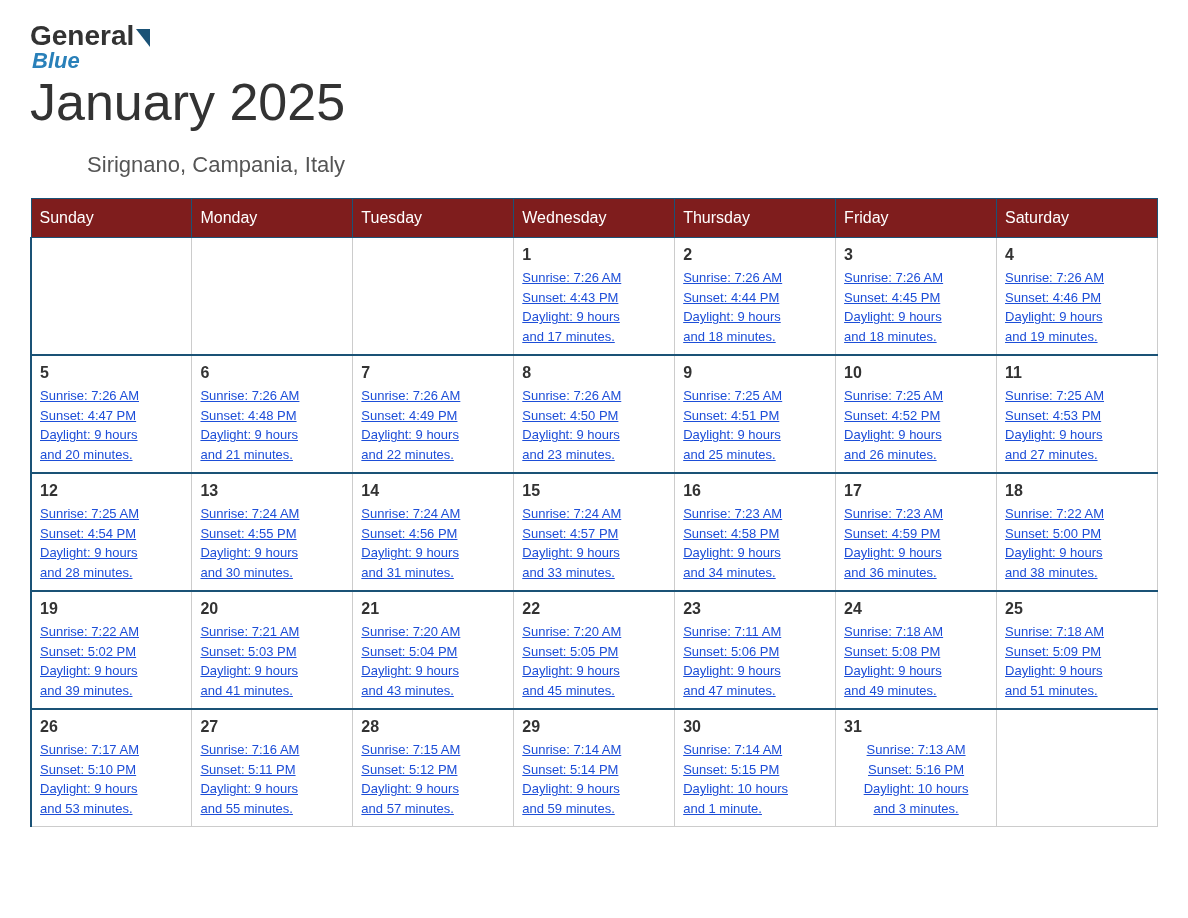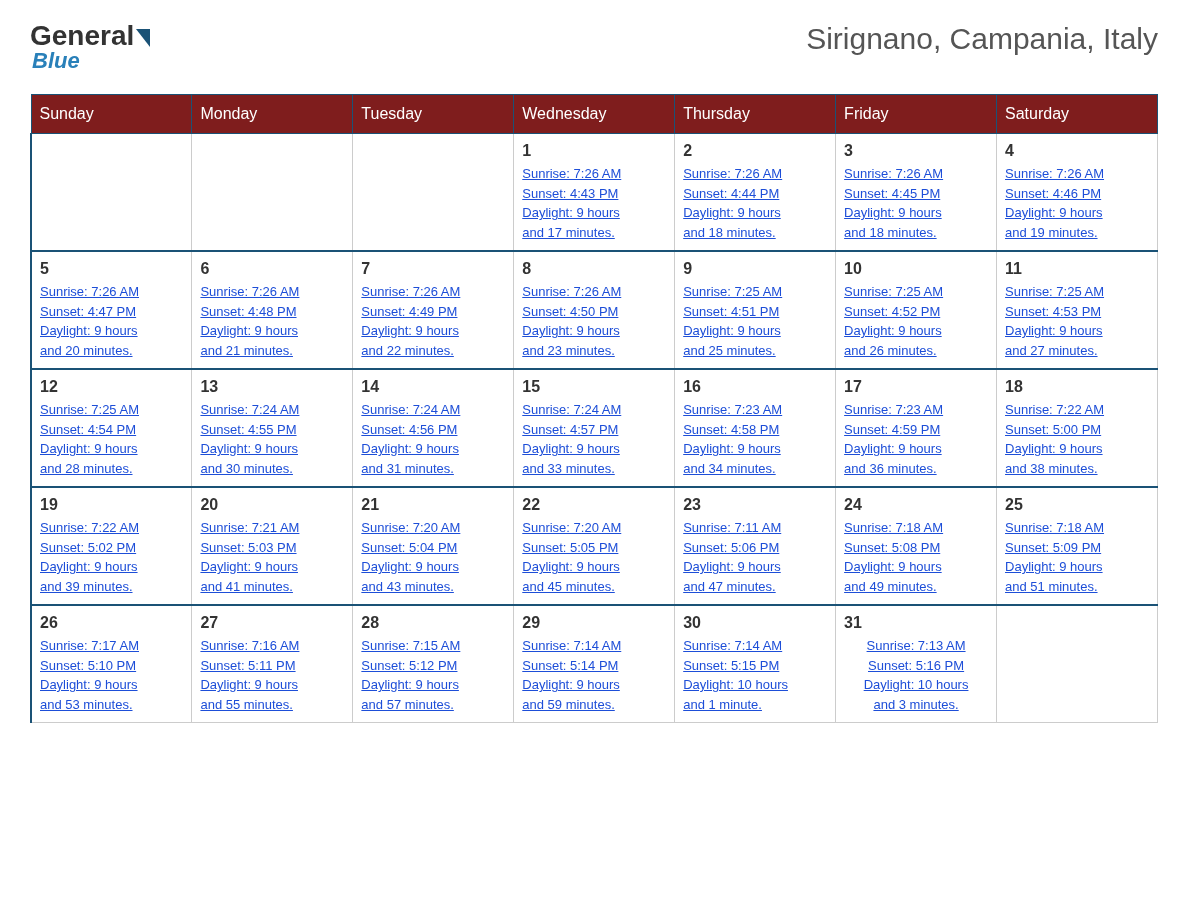--- a/index.html
+++ b/index.html
@@ -5,23 +5,23 @@
     * { margin: 0; padding: 0; box-sizing: border-box; }
     body {
       font-family: Arial, sans-serif;
       background: #fff;
       width: 1188px;
       min-height: 918px;
       padding: 20px 30px;
     }
     .header {
       display: flex;
-      justify-content: space-between;
       align-items: flex-start;
       margin-bottom: 20px;
+      flex-direction: column;
     }
     .logo {
       display: flex;
       flex-direction: column;
       align-items: flex-start;
     }
     .logo-general {
       font-size: 28px;
       font-weight: bold;
       color: #333;
@@ -49,23 +49,23 @@
     .title-section {
       text-align: right;
     }
     .month-title {
       font-size: 52px;
       font-weight: normal;
       color: #333;
       line-height: 1.1;
     }
     .location {
-      font-size: 30px;
+      font-size: 22px;
       color: #555;
-      margin-top: 2px;
+      margin-top: 21px;
     }
     .calendar-table {
       width: 100%;
       border-collapse: collapse;
       table-layout: fixed;
     }
     .calendar-table thead tr th {
       background-color: #7f1d1d;
       color: #fff;
       padding: 10px 8px;
@@ -115,20 +115,21 @@
 
 <div class="header">
   <div class="logo">
     <div class="logo-general">
       <span>General</span>
       <span class="arrow"></span>
     </div>
     <div class="logo-blue">Blue</div>
   </div>
   <div class="title-section">
+    <div class="month-title">January 2025</div>
     <div class="location">Sirignano, Campania, Italy</div>
   </div>
 </div>
 
 <table class="calendar-table">
   <thead>
     <tr>
     <th>Sunday</th>
         <th>Monday</th>
         <th>Tuesday</th>

